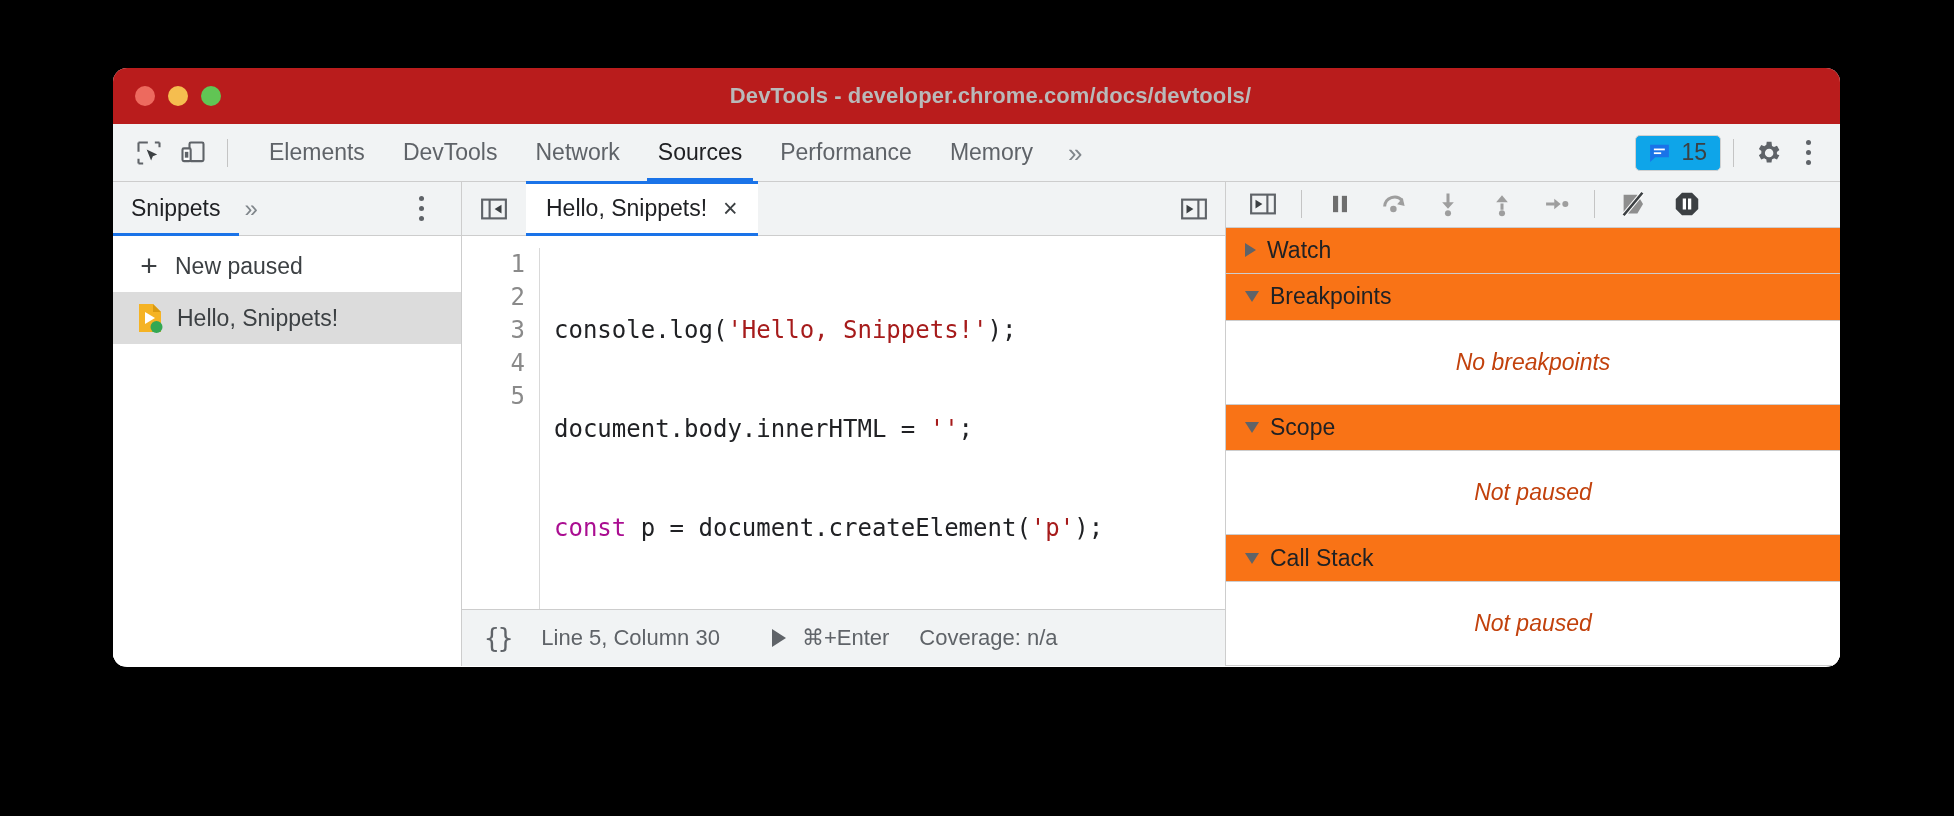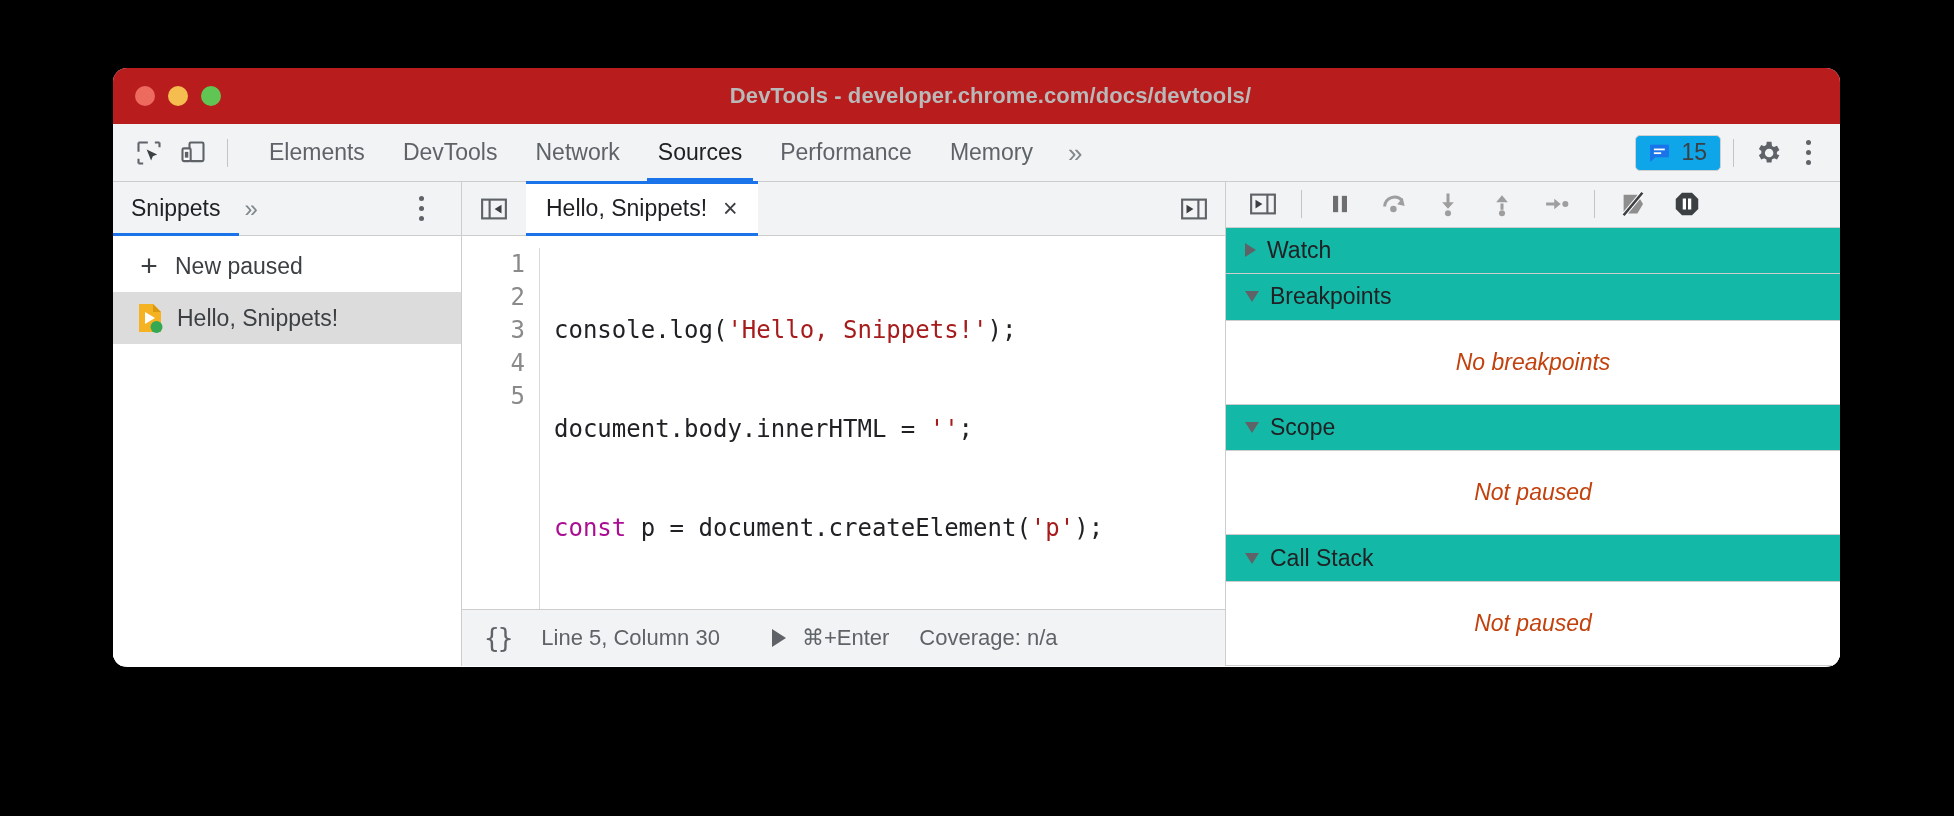--- a/index.html
+++ b/index.html
@@ -366,21 +366,21 @@
     width: 50px; height: 44px;
     display: flex; align-items: center; justify-content: center;
   }
   .dbg-sep {
     width: 1px; height: 28px;
     background: #c4c4c4;
     margin: 0 9px;
   }
   .acc-header {
     height: 53px;
-    background: #14b8a6;
+    background: #f97316;
     border-bottom: 1px solid #cdcdcd;
     display: flex;
     align-items: center;
     gap: 11px;
     padding-left: 19px;
     font-size: 23px;
     color: #202124;
   }
   .tri {
     width: 0; height: 0;

